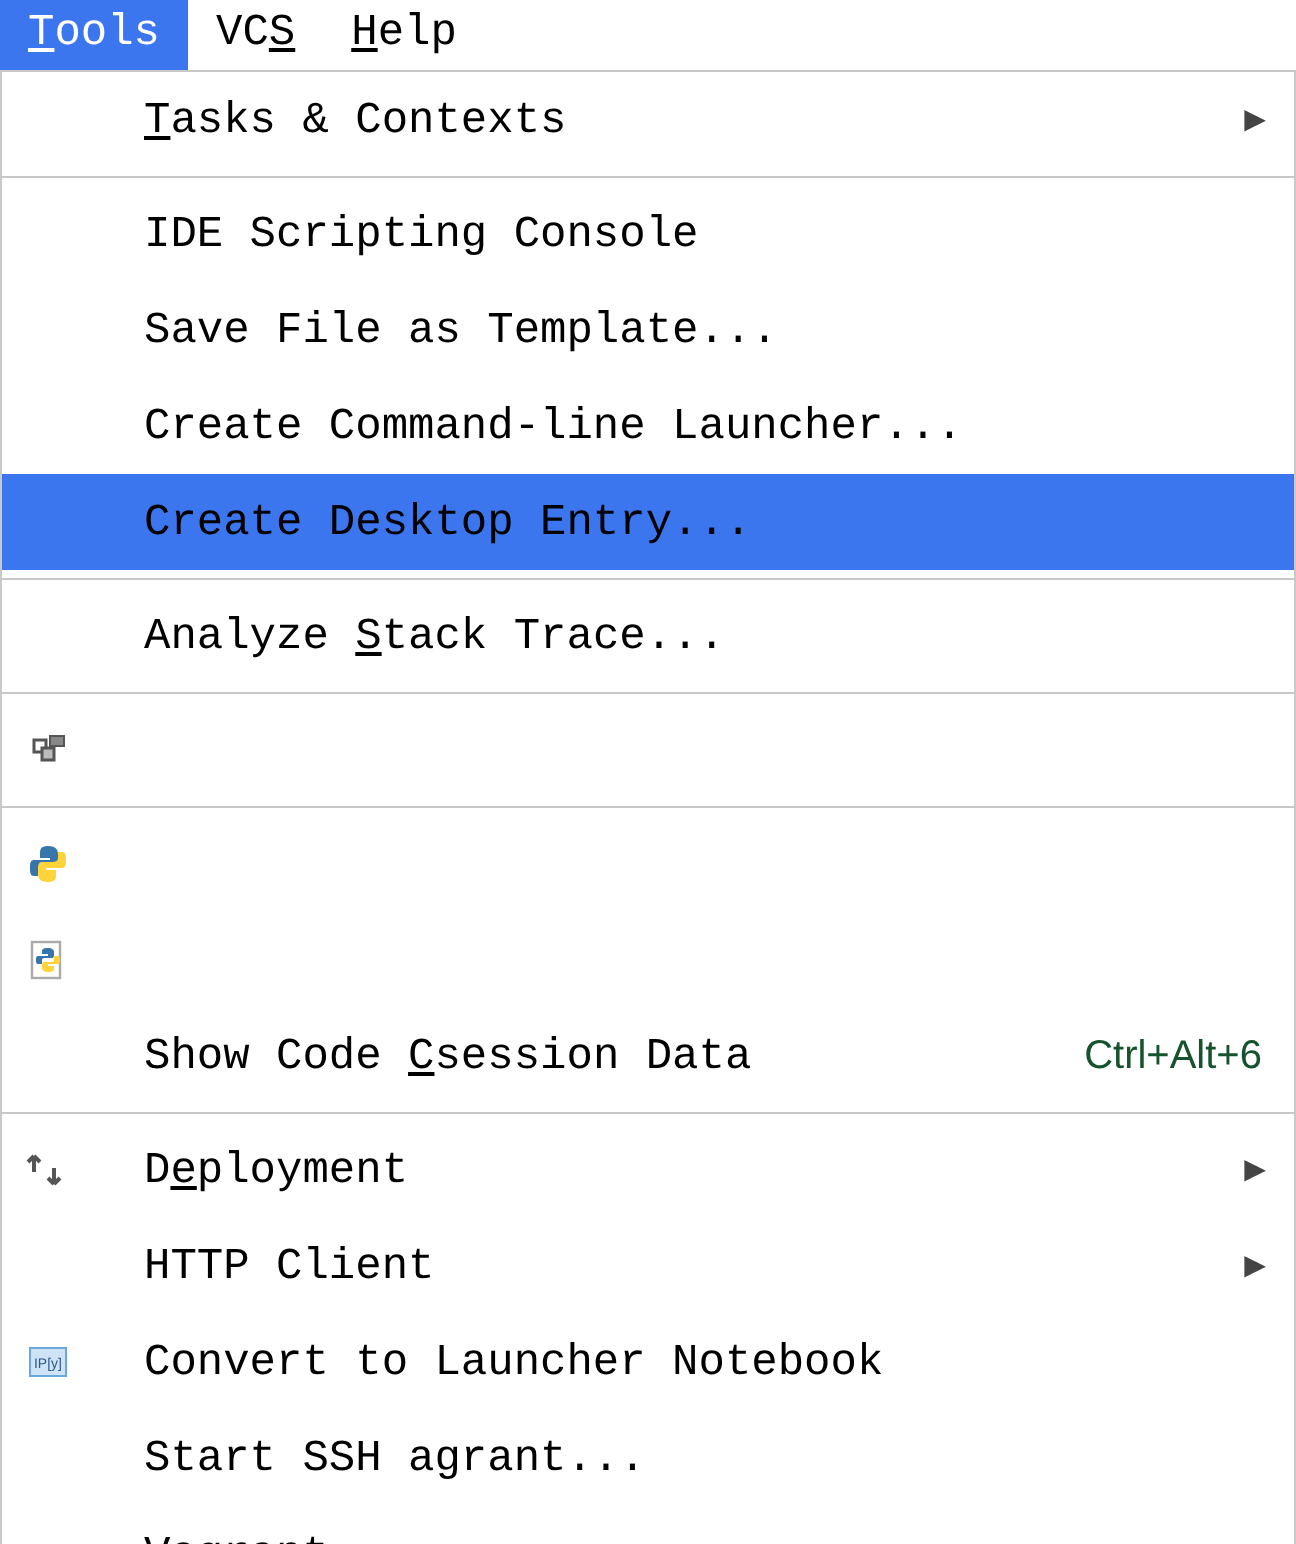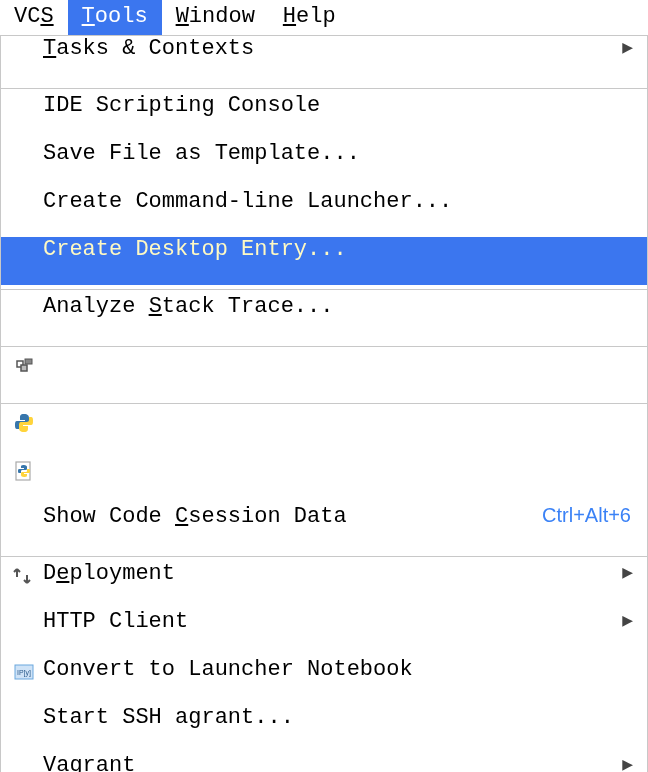--- a/index.html
+++ b/index.html
@@ -28,75 +28,73 @@
   }
   .menu {
     background: #fff;
     border: 1px solid #c8c8c8;
     border-top: none;
     width: 648px;
     padding-bottom: 4px;
   }
   .menu-row {
     display: flex;
-    align-items: flex-start;
+    align-items: center;
     height: 48px;
     padding: 0 8px 0 8px;
     color: #000;
+    gap: 29px;
   }
   .menu-row.highlight {
     background: #3b76ef;
-    color: #fef9c3;
+    color: #000000;
   }
   .menu-icon {
     width: 30px;
     height: 30px;
     display: flex;
     align-items: center;
     justify-content: center;
     flex: 0 0 30px;
     margin-right: 4px;
   }
   .menu-label {
     flex: 1 1 auto;
     white-space: nowrap;
   }
   .menu-shortcut {
     flex: 0 0 auto;
     padding-right: 8px;
     font-family: sans-serif;
     font-size: 20px;
-    color: #3b82f6;
+    color: #14532d;
   }
   .menu-arrow {
     flex: 0 0 auto;
     padding-right: 6px;
     font-size: 18px;
     color: #444;
   }
   .menu-sep {
     height: 1px;
     background: #c8c8c8;
     margin: 4px 0;
   }
   .ul { text-decoration: underline; }
   svg { display: block; }
 </style>
 </head>
 <body>
 
 <div class="menubar">
+  <div class="menubar-item active">
+    <span><span></span><span class="ul">T</span><span>ools</span></span>
+  </div>
   <div class="menubar-item">
     <span><span>VC</span><span class="ul">S</span><span></span></span>
-  </div>
-  <div class="menubar-item active">
-    <span><span></span><span class="ul">T</span><span>ools</span></span>
-  </div>
-  <div class="menubar-item">
-    <span><span></span><span class="ul">W</span><span>indow</span></span>
   </div>
   <div class="menubar-item">
     <span><span></span><span class="ul">H</span><span>elp</span></span>
   </div>
 </div>
 
 <div class="menu">
 
   <div class="menu-row">
     <span class="menu-icon"></span>

